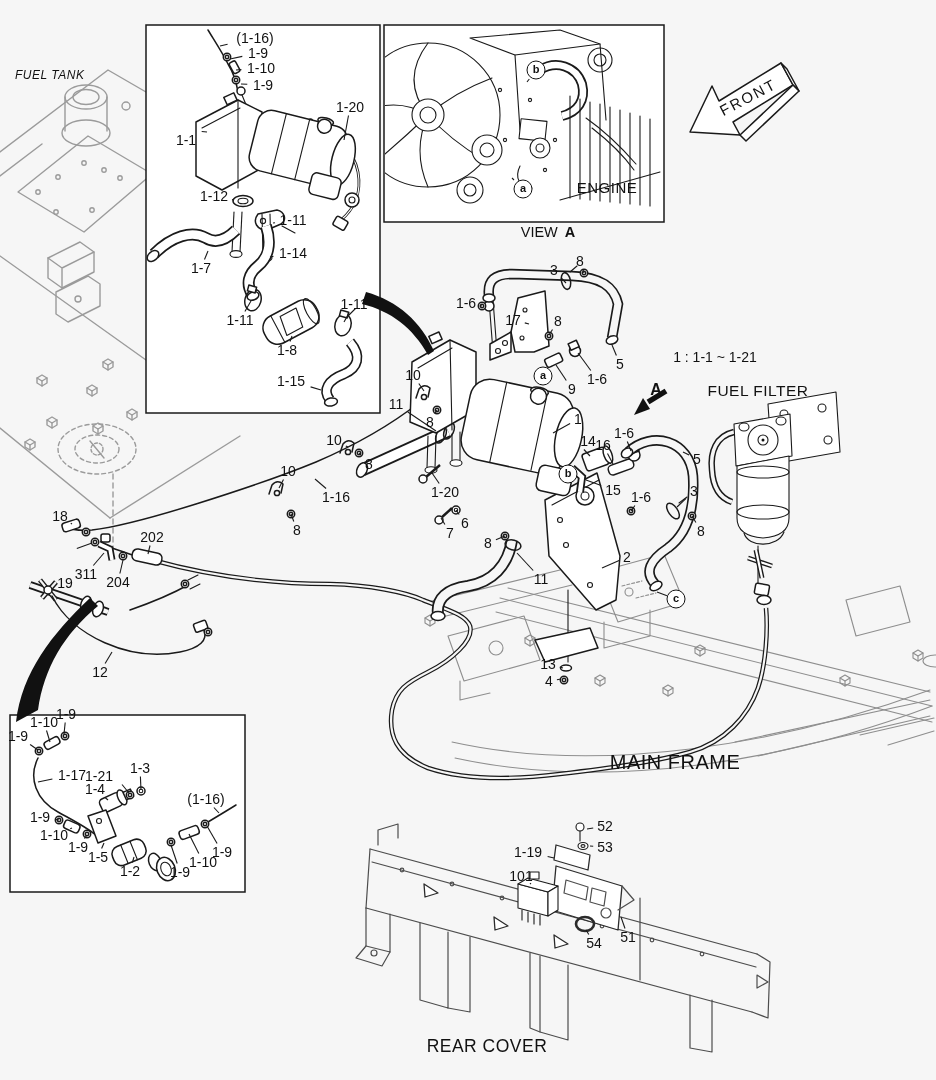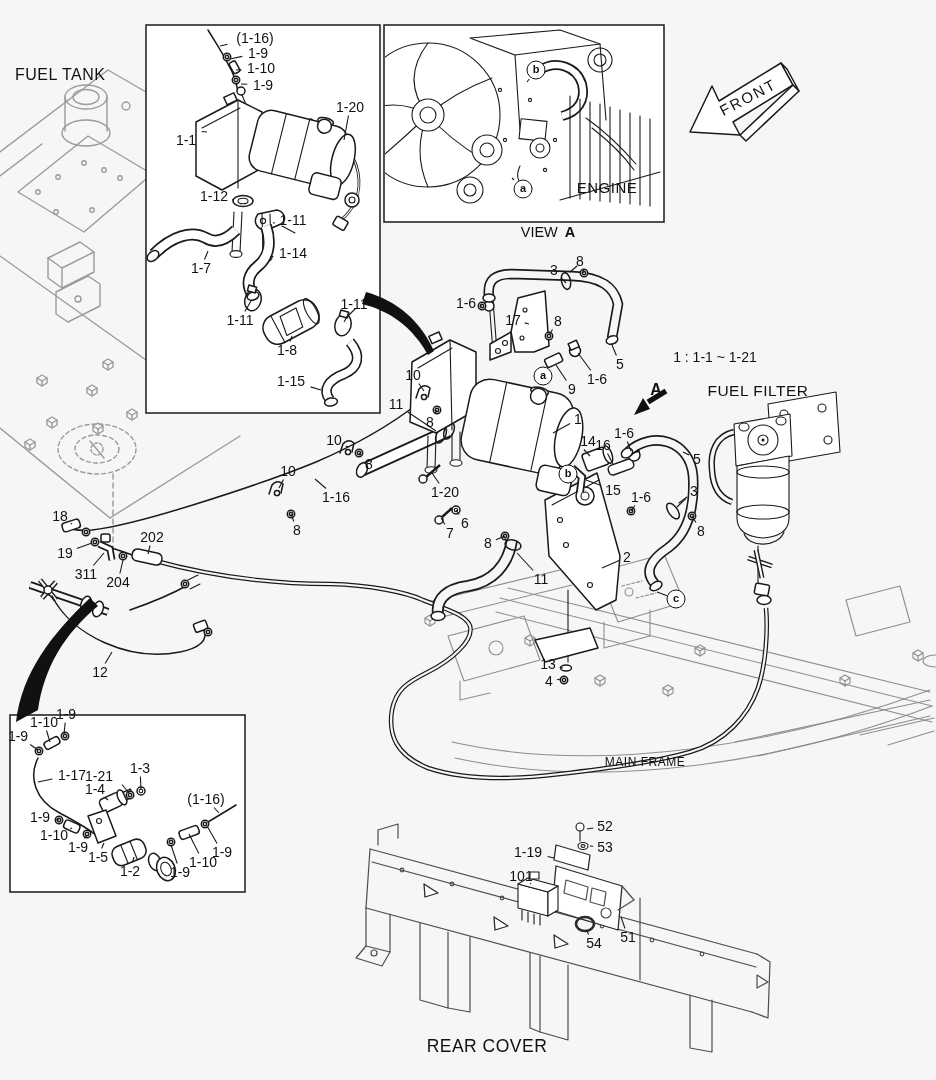--- a/index.html
+++ b/index.html
@@ -15,27 +15,27 @@
   .f  {stroke:#8e8e8e;fill:none;stroke-width:1.1;stroke-linecap:round;stroke-linejoin:round;}
   .rc {stroke:#4d4d4d;fill:none;stroke-width:1.2;stroke-linecap:round;stroke-linejoin:round;}
   .rcf{stroke:#2b2b2b;fill:#ffffff;stroke-width:1.3;stroke-linejoin:round;}
   .blk{fill:#111;stroke:none;}
   #labels{position:absolute;left:0;top:0;width:936px;height:1080px;pointer-events:none;}
   .co{position:absolute;transform:translate(-50%,-50%);font-size:14px;color:#111;
       white-space:nowrap;line-height:1;}
   .circ{width:17px;height:17px;border:1.5px solid #111;border-radius:50%;background:#fff;
         font-size:11px;font-weight:bold;text-align:center;line-height:15px;}
   .sec{position:absolute;transform:translate(-50%,-50%);color:#111;white-space:nowrap;line-height:1;}
-  .fueltank{font-size:16px;letter-spacing:.5px;transform:translate(0,-50%);}
+  .fueltank{font-size:12px;letter-spacing:.5px;transform:translate(0,-50%);font-style:italic;}
   .engine{font-size:15px;letter-spacing:.5px;}
   .viewa{font-size:14.5px;margin-left:28px;}
   .viewa b{margin-left:7px;}
   .scalenote{font-size:14px;}
   .fuelfilter{font-size:15.5px;letter-spacing:.5px;}
-  .mainframe{font-size:12px;letter-spacing:.5px;}
+  .mainframe{font-size:20px;letter-spacing:.5px;margin-left:30px;}
   .rearcover{font-size:17.5px;letter-spacing:.5px;}
   .front{font-size:15px;letter-spacing:2px;transform:translate(-50%,-50%) rotate(-28deg);}
   .dirA{font-size:16px;font-weight:bold;}
 </style>
 </head>
 <body>
 
 <div id="stage">
 
 <svg id="art" width="936" height="1080" viewBox="0 0 936 1080">
@@ -653,21 +653,21 @@
       <div class="co" style="left: 488px; top: 543px;">8</div>
       <div class="co" style="left: 541px; top: 579px;">11</div>
       <div class="co" style="left: 627px; top: 557px;">2</div>
       <div class="co circ" style="left: 676px; top: 599px;">c</div>
       <div class="co" style="left: 548px; top: 664px;">13</div>
       <div class="co" style="left: 549px; top: 681px;">4</div>
       <div class="co" style="left: 697px; top: 459px;">5</div>
       <div class="co" style="left: 694px; top: 491px;">3</div>
       <div class="co" style="left: 701px; top: 531px;">8</div>
       <div class="co" style="left: 60px; top: 516px;">18</div>
-      <div class="co" style="left: 65px; top: 553px; text-align: center;">19</div>
+      <div class="co" style="left: 65px; top: 583px; text-align: center;">19</div>
       <div class="co" style="left: 86px; top: 574px;">311</div>
       <div class="co" style="left: 118px; top: 582px;">204</div>
       <div class="co" style="left: 152px; top: 537px;">202</div>
       <div class="co" style="left: 100px; top: 672px;">12</div>
       <div class="co" style="left: 18px; top: 736px;">1-9</div>
       <div class="co" style="left: 44px; top: 722px;">1-10</div>
       <div class="co" style="left: 66px; top: 714px;">1-9</div>
       <div class="co" style="left: 72px; top: 775px;">1-17</div>
       <div class="co" style="left: 95px; top: 789px;">1-4</div>
       <div class="co" style="left: 99px; top: 776px;">1-21</div>

